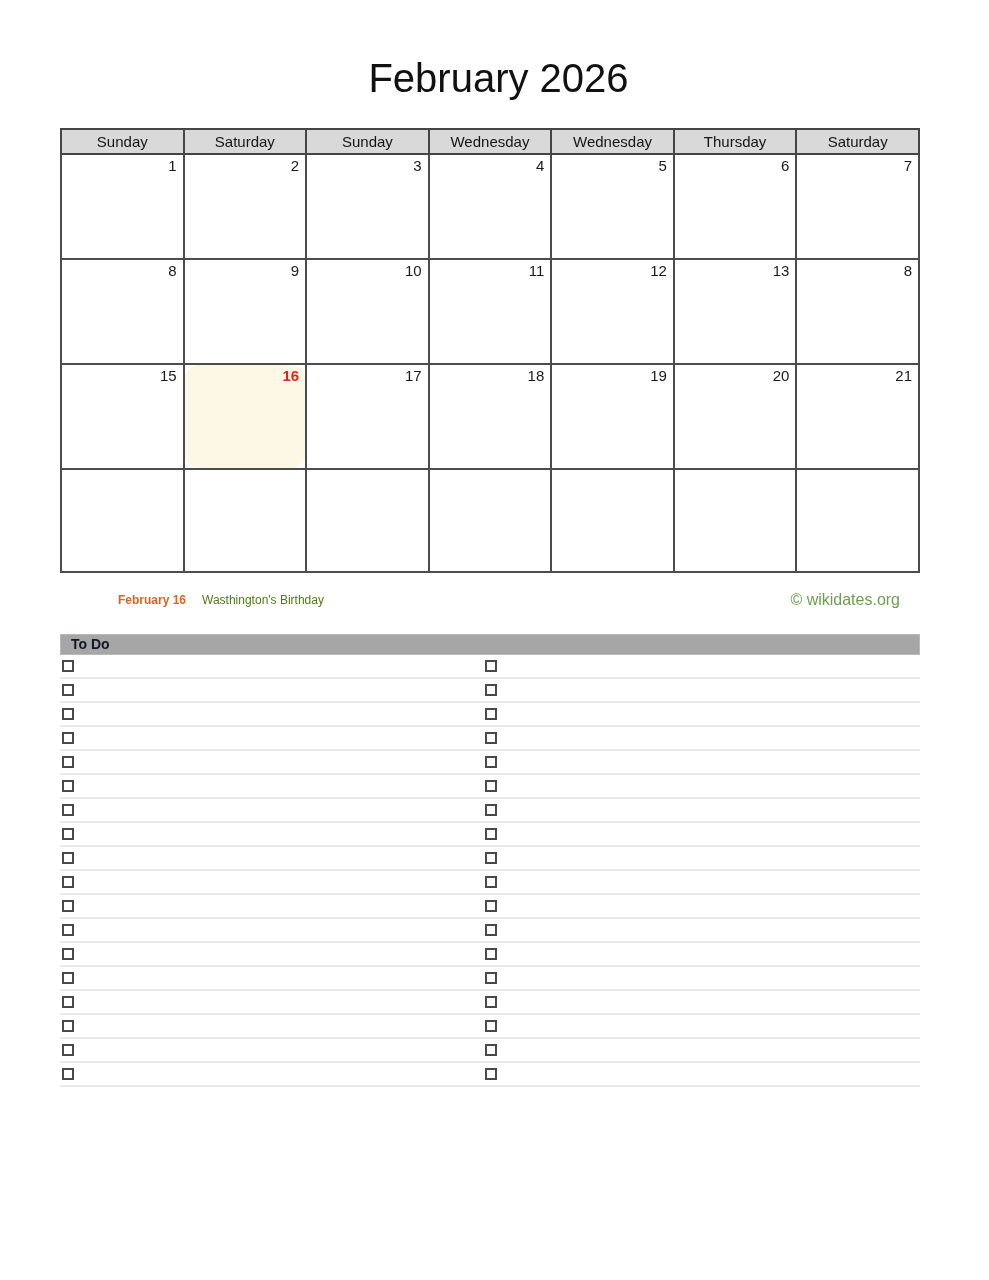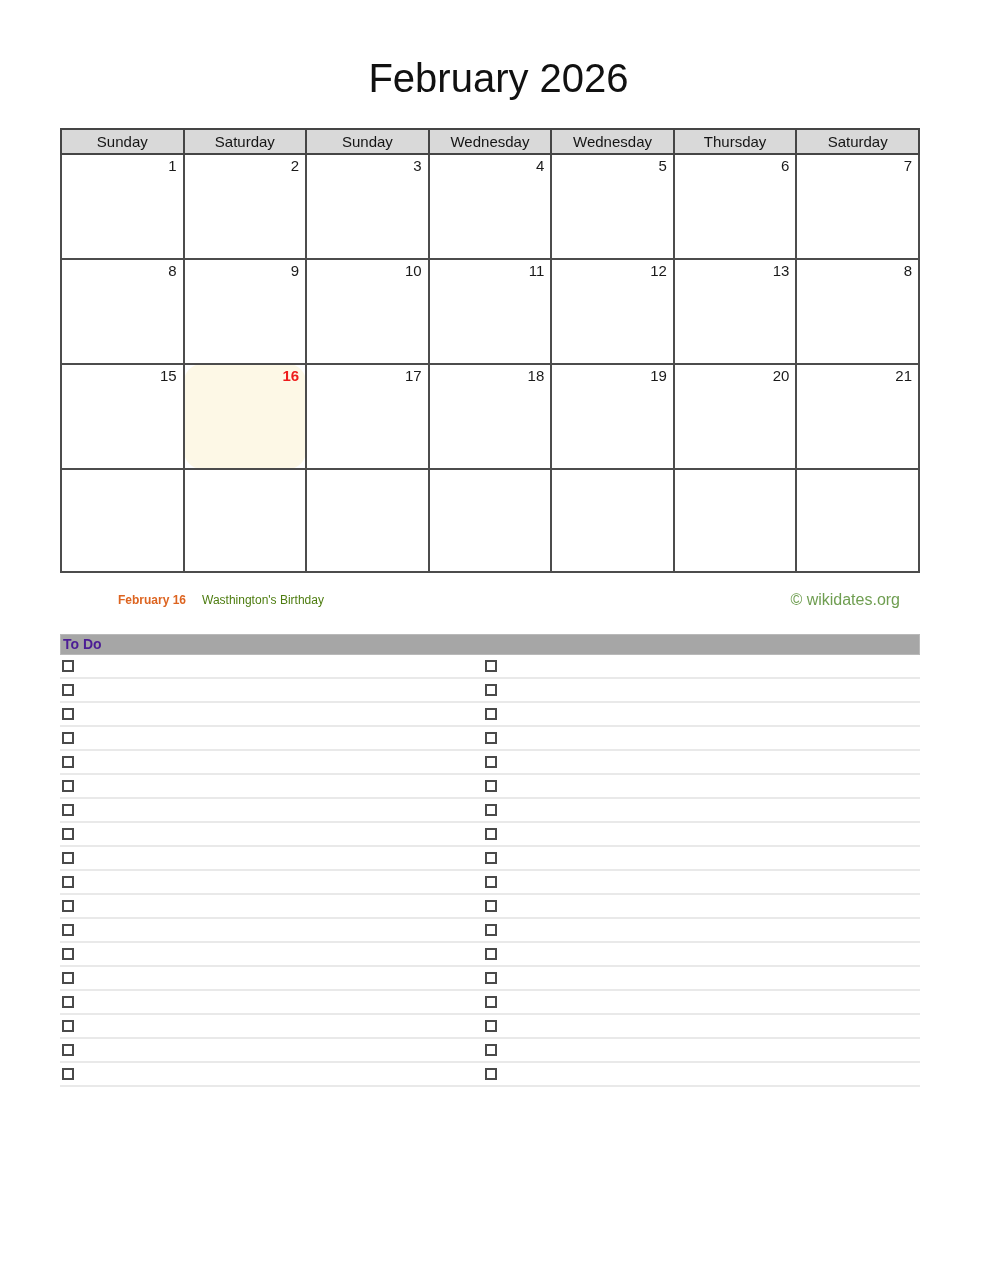--- a/index.html
+++ b/index.html
@@ -66,25 +66,25 @@
   .note-date { font-weight: 700; margin-right: 16px; }
   .note-event { color: #4d7c0f; }
   .note-attribution { margin-left: auto; font-size: 16px; }
 
   
   .todo-wrap { width: 860px; margin: 24px 0 0 60px; }
   .todo-header {
     height: 21px;
     background: #a6a6a6;
     border: 1px solid #b9b9b9;
-    color: #4c1d95;
+    color: #0f172a;
     font-size: 14px;
     font-weight: 700;
     line-height: 19px;
-    padding-left: 2px;
+    padding-left: 10px;
   }
   .todo-row {
     height: 24px;
     display: flex;
     border-bottom: 2px solid #e9e9e9;
   }
   .todo-col { width: 423px; display: flex; }
   .todo-col.right { flex: 1; }
   .todo-checkbox {
     display: block;

